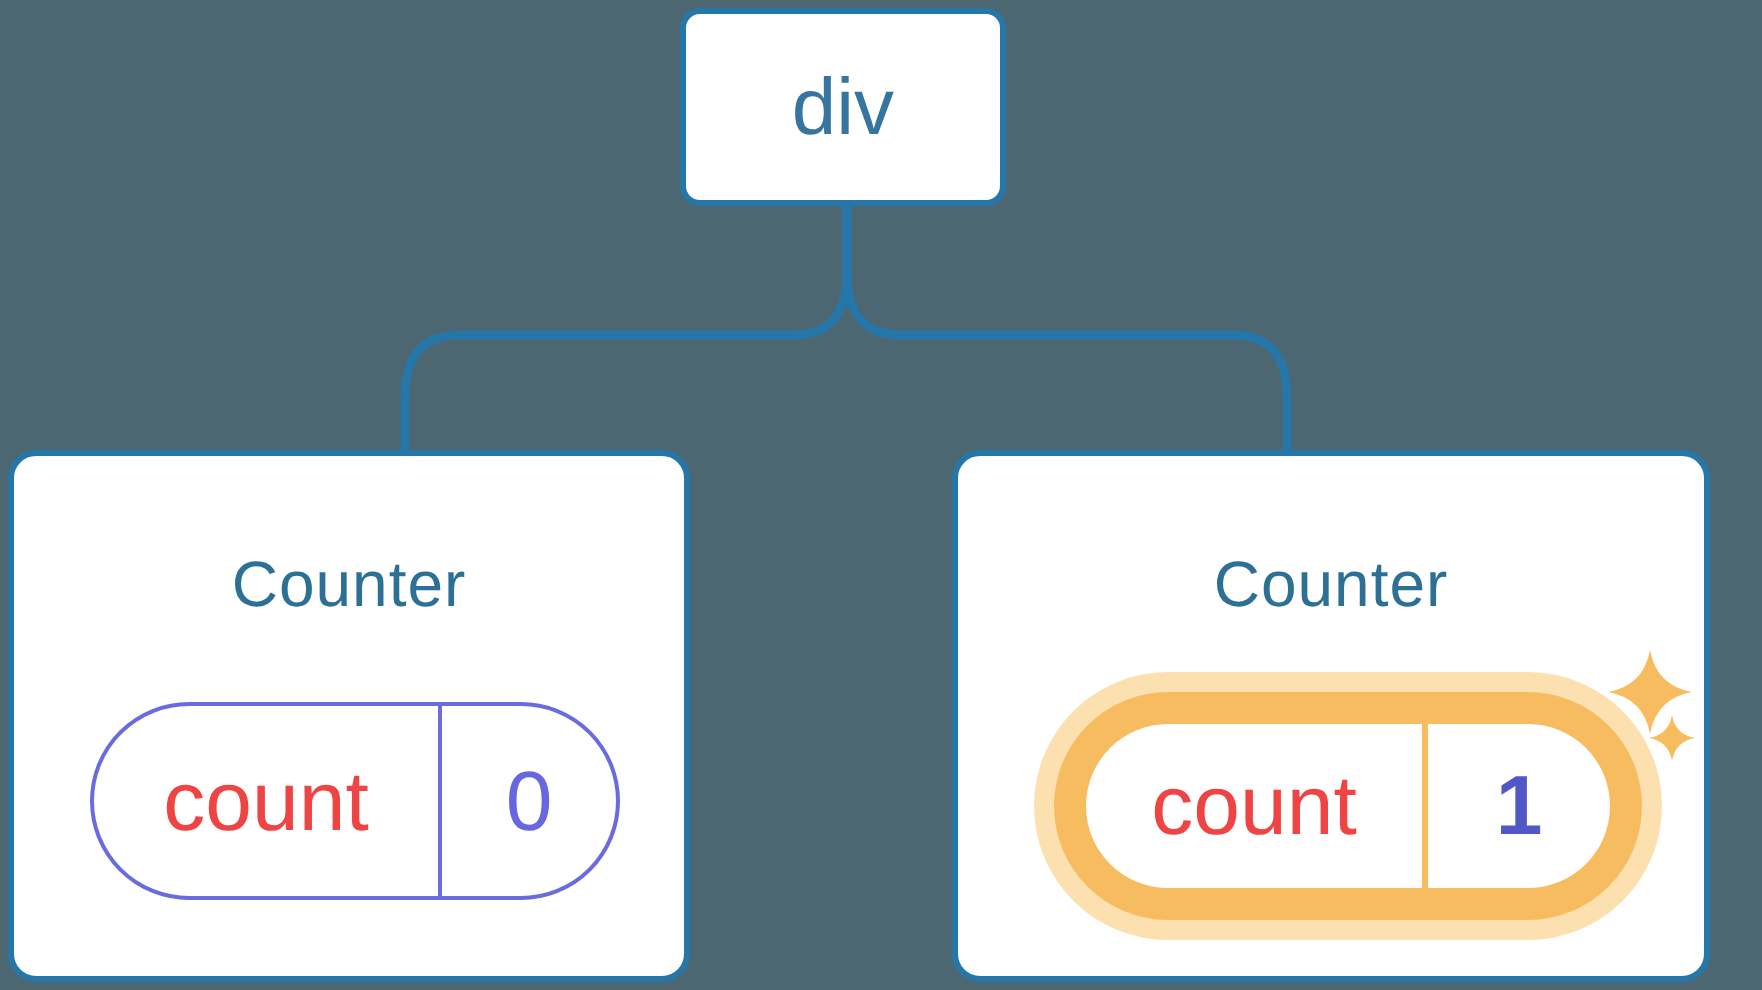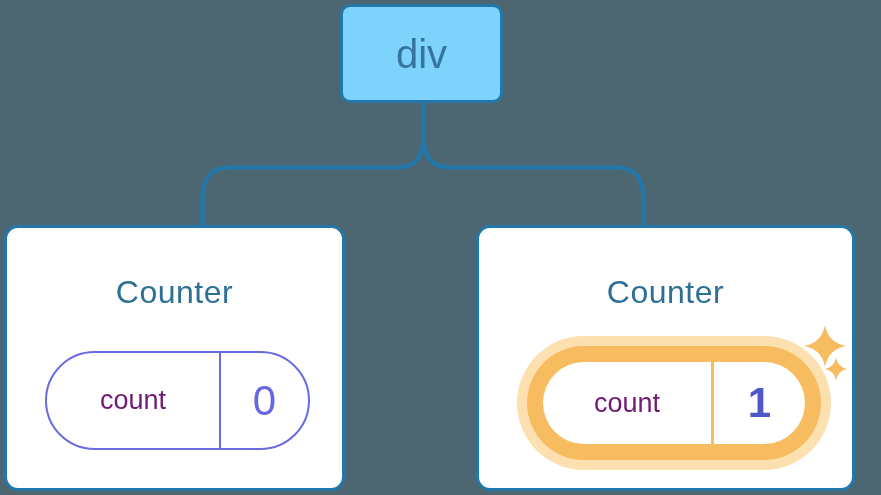--- a/index.html
+++ b/index.html
@@ -8,21 +8,21 @@
     width:881px;height:495px;
     background:#4C6771;
     overflow:hidden;
     font-family:"Liberation Sans", sans-serif;
   }
   .connectors{position:absolute;left:0;top:0;width:881px;height:495px;}
 
   
   .root-node{
     position:absolute;left:340px;top:4px;width:163px;height:99px;
-    background:#7dd3fc;border:3px solid #2577A9;border-radius:10px;
+    background:#ffffff;border:3px solid #2577A9;border-radius:10px;
     box-sizing:border-box;
     display:flex;align-items:center;justify-content:center;
   }
   .root-node .root-label{
     color:#35759E;font-size:40px;font-weight:500;line-height:1;
   }
 
   
   .card{
     position:absolute;top:225px;height:266px;
@@ -68,21 +68,21 @@
     display:flex;align-items:stretch;overflow:hidden;
   }
   .pill-highlight .pill-key-cell{
     width:168px;display:flex;align-items:center;justify-content:center;
   }
   .pill-highlight .pill-divider{width:3px;background:#F7BC60;}
   .pill-highlight .pill-value-cell{
     flex:1;display:flex;align-items:center;justify-content:center;
   }
 
-  .pill-key{color:#701a75;font-size:27px;line-height:1;}
+  .pill-key{color:#ef4444;font-size:42px;line-height:1;}
   .pill-value{color:#6767E0;font-size:42px;line-height:1;}
   .pill-value-bold{color:#5058C8;font-size:42px;font-weight:bold;line-height:1;}
 
   .sparkles{position:absolute;left:308px;top:90px;width:72px;height:78px;}
 </style>
 </head>
 <body>
 
 <div class="stage">
 

